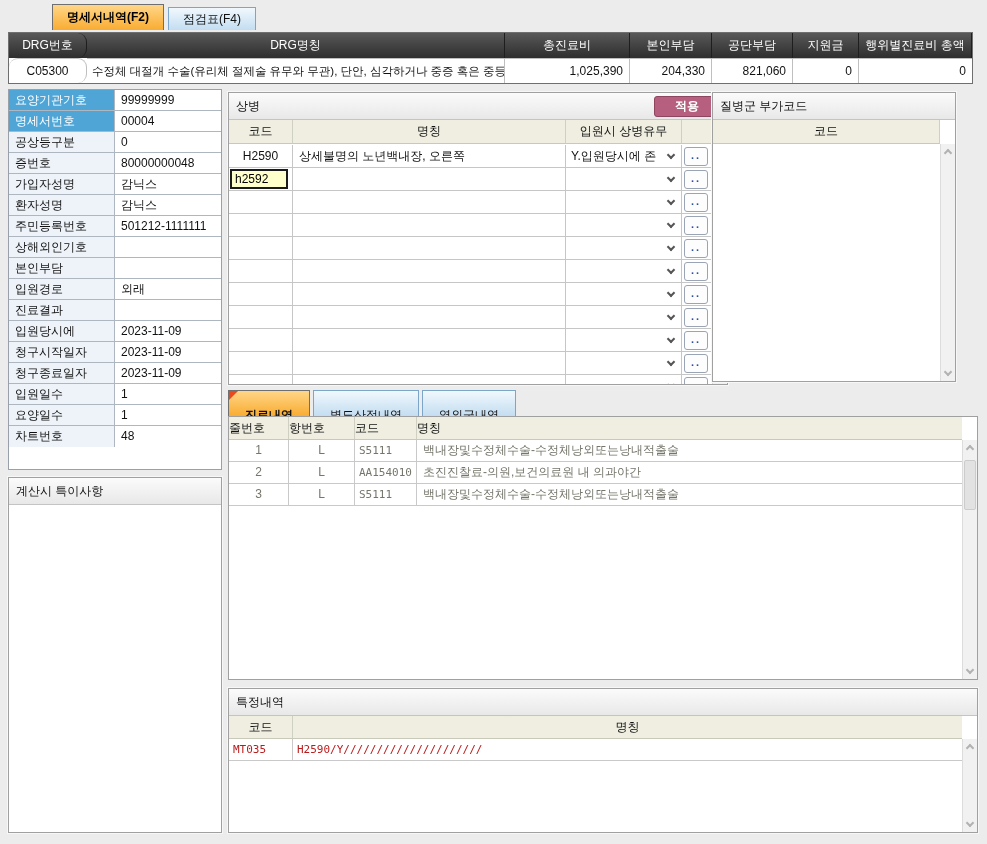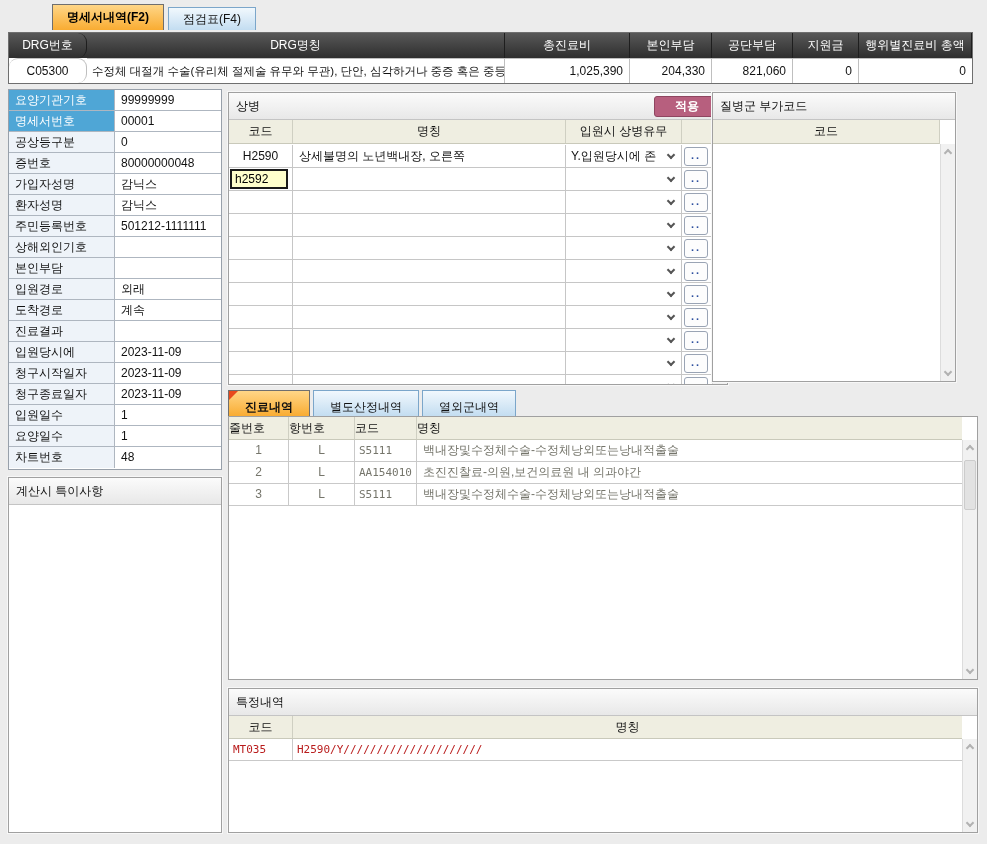--- a/index.html
+++ b/index.html
@@ -65,21 +65,21 @@
   .vs-down { bottom:6px; transform:rotate(45deg); }
   .vs-thumb { position:absolute; left:1px; right:1px; background:#e2e2e2; border:1px solid #cccccc; border-radius:2px; }
 
   
   .addon-panel { left:712px; top:92px; width:244px; height:290px; }
   .a-colhead { height:24px; background:#efeee1; border-bottom:1px solid #c9c9ba; line-height:23px; text-align:center; margin-right:15px; border-right:1px solid #cfcfc2; }
 
   
   .treat-panel { left:228px; top:388px; width:750px; height:292px; background:#ececec; border:none; box-shadow:none; }
   .t-tabs { display:flex; align-items:flex-end; height:28px; }
-  .ttab { height:26px; line-height:25px; padding:4px 16px; border:1px solid #7ba6ca; border-bottom:none; background:linear-gradient(180deg,#f1f8fd,#c3ddf1); cursor:pointer; margin-right:3px; position:relative; }
+  .ttab { height:26px; line-height:25px; padding:12px 16px; border:1px solid #7ba6ca; border-bottom:none; background:linear-gradient(180deg,#f1f8fd,#c3ddf1); cursor:pointer; margin-right:3px; position:relative; }
   .ttab.active { background:linear-gradient(180deg,#ffd687,#f9ac32); border-color:#6f6f6f; font-weight:bold; }
   .corner { position:absolute; left:0; top:0; width:0; height:0; border-top:9px solid #e8491d; border-right:9px solid transparent; }
   .t-grid { position:absolute; left:0; top:28px; right:0; bottom:0; background:#fff; border:1px solid #a0a0a0; }
   .t-colhead { display:flex; height:23px; background:#efeee1; border-bottom:1px solid #c9c9ba; margin-right:15px; }
   .t-colhead .tc { line-height:22px; border-right:1px solid #cfcfc2; }
   .t-c0 { width:60px; } .t-c1 { width:66px; } .t-c2 { width:62px; } .t-c3 { flex:1; border-right:none !important; }
   .t-row { display:flex; height:22px; border-bottom:1px solid #c9c9c9; margin-right:15px; color:#75756b; }
   .t-row .tc { line-height:21px; border-right:1px solid #c9c9c9; overflow:hidden; white-space:nowrap; }
   .t-row .t-c0,.t-row .t-c1 { text-align:center; }
   .t-row .t-c2 { padding-left:4px; font-family:"DejaVu Sans Mono",monospace; font-size:11px; }
@@ -122,21 +122,21 @@
   </div>
 </div>
 
 <div class="patient-panel" id="patient-rows">
     <div class="pi-row blue">
       <div class="pi-label">요양기관기호</div>
       <div class="pi-value">99999999</div>
     </div>
     <div class="pi-row blue">
       <div class="pi-label">명세서번호</div>
-      <div class="pi-value">00001</div>
+      <div class="pi-value">00004</div>
     </div>
     <div class="pi-row">
       <div class="pi-label">공상등구분</div>
       <div class="pi-value">0</div>
     </div>
     <div class="pi-row">
       <div class="pi-label">증번호</div>
       <div class="pi-value">80000000048</div>
     </div>
     <div class="pi-row">
@@ -155,24 +155,20 @@
       <div class="pi-label">상해외인기호</div>
       <div class="pi-value"></div>
     </div>
     <div class="pi-row">
       <div class="pi-label">본인부담</div>
       <div class="pi-value"></div>
     </div>
     <div class="pi-row">
       <div class="pi-label">입원경로</div>
       <div class="pi-value">외래</div>
-    </div>
-    <div class="pi-row">
-      <div class="pi-label">도착경로</div>
-      <div class="pi-value">계속</div>
     </div>
     <div class="pi-row">
       <div class="pi-label">진료결과</div>
       <div class="pi-value"></div>
     </div>
     <div class="pi-row">
       <div class="pi-label">입원당시에</div>
       <div class="pi-value">2023-11-09</div>
     </div>
     <div class="pi-row">

